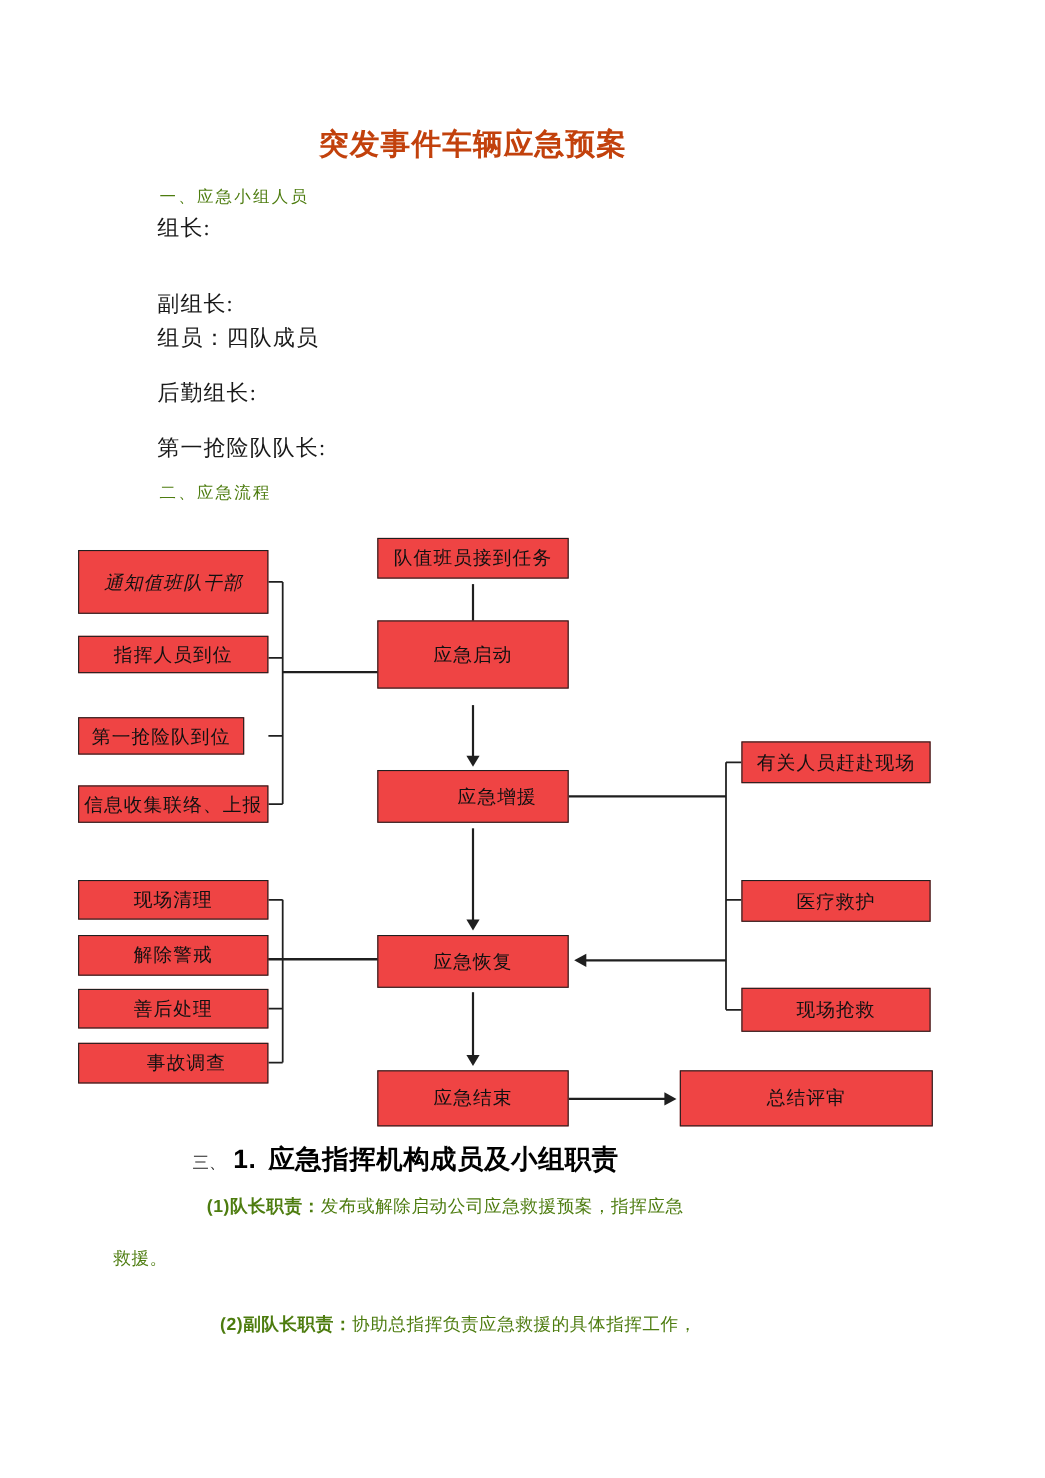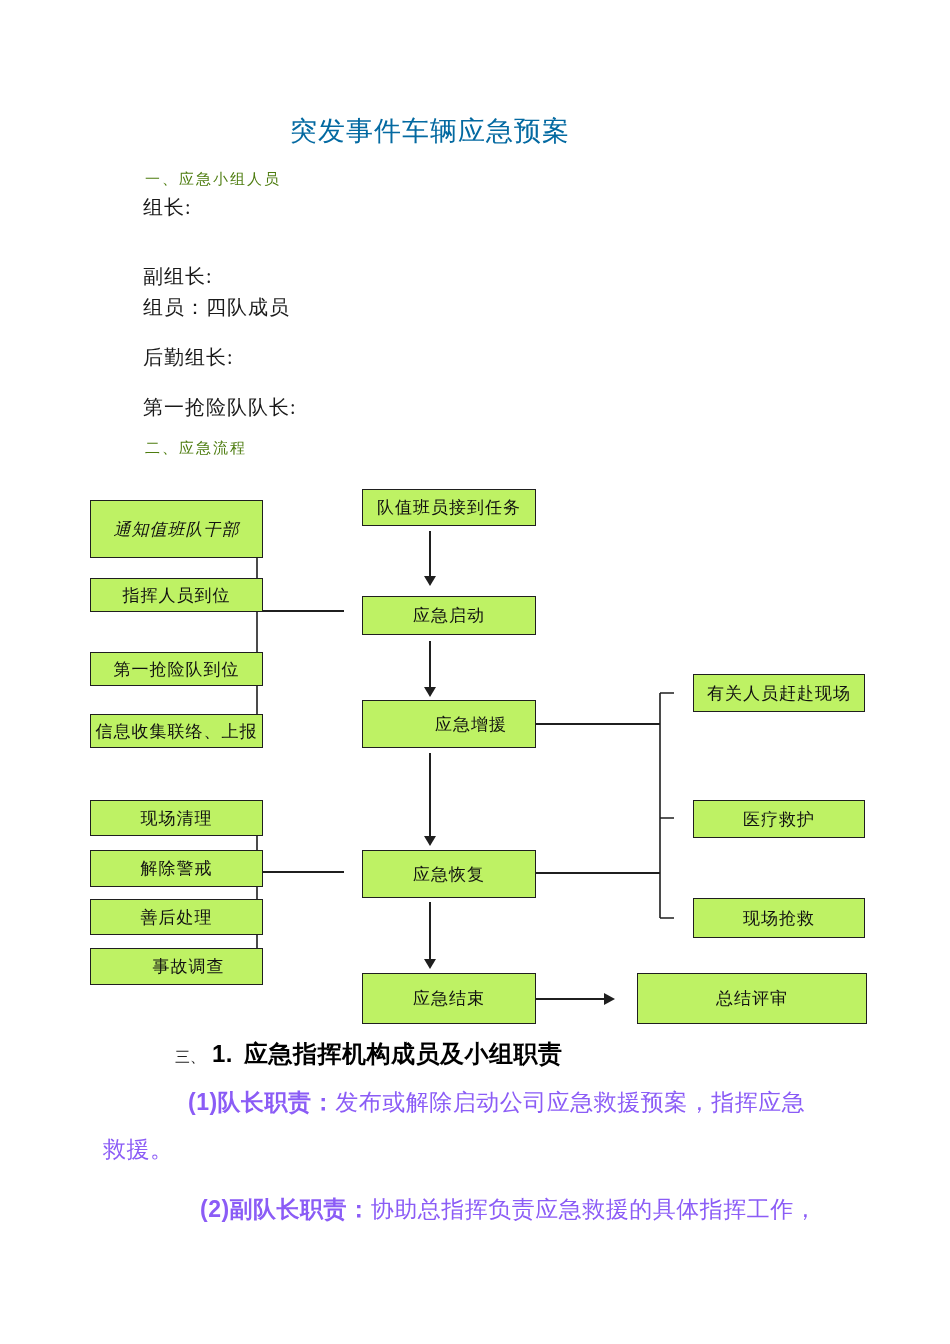--- a/index.html
+++ b/index.html
@@ -3,50 +3,50 @@
 <meta charset="utf-8">
 <style>
   html,body { margin:0; padding:0; background:#ffffff; }
   .page {
     position:relative; width:950px; height:1344px;
     background:#ffffff; overflow:hidden;
     font-family:"Liberation Serif", serif; color:#111111;
   }
   .doc-title {
     position:absolute; left:290px; top:113px; margin:0;
-    font-size:27px; font-weight:normal; letter-spacing:1px;
-    color:#0369a1; font-family:"Liberation Serif", serif;
+    font-size:27px; font-weight:bold; letter-spacing:1px;
+    color:#c2410c; font-family:"Liberation Serif", serif;
   }
   .sec-label {
     position:absolute; font-size:15px; color:#4d7c0f; letter-spacing:2px;
   }
   .member-line {
     position:absolute; left:143px; font-size:20px; color:#1a1a1a; letter-spacing:1px;
   }
   .flowchart { position:absolute; left:0; top:0; width:950px; height:1344px; }
   .connectors { position:absolute; left:0; top:0; }
   .fbox {
     position:absolute; box-sizing:border-box;
-    border:1.5px solid #1f1f1f; background:#bef264;
+    border:1.5px solid #1f1f1f; background:#ef4444;
     display:flex; align-items:center; justify-content:center;
     font-size:17px; letter-spacing:1px; color:#111111;
-    font-family:"Liberation Serif", serif; white-space:nowrap;margin-left:19px;
+    font-family:"Liberation Serif", serif; white-space:nowrap;
   }
   .sec3-heading {
     position:absolute; left:175px; top:1038px;
     display:flex; align-items:baseline; gap:7px; white-space:nowrap;
   }
   .sec3-prefix { font-size:15px; color:#222222; font-family:"Liberation Serif", serif; }
   .sec3-number, .sec3-title {
     font-size:24px; font-weight:bold; color:#000000;
     font-family:"Liberation Sans", sans-serif; letter-spacing:0.5px;
   }
   .sec3-number { margin-right:4px; }
   .para {
-    position:absolute; font-size:23px; color:#8b5cf6; white-space:nowrap;
+    position:absolute; font-size:16px; color:#4d7c0f; white-space:nowrap;
     font-family:"Liberation Sans", sans-serif; letter-spacing:0.5px;
   }
   .para b { font-weight:bold; }
 </style>
 </head>
 <body>
 
 <div class="page">
 
   <h1 class="doc-title">突发事件车辆应急预案</h1>
@@ -97,24 +97,24 @@
 
     <div class="fbox" style="left:343px; top:489px; width:174px; height:37px;">
         <span>队值班员接到任务</span>
       </div>
     <div class="fbox" style="left:71px; top:500px; width:173px; height:58px;font-style:italic;">
         <span>通知值班队干部</span>
       </div>
     <div class="fbox" style="left:71px; top:578px; width:173px; height:34px;">
         <span>指挥人员到位</span>
       </div>
-    <div class="fbox" style="left:343px; top:596px; width:174px; height:39px;">
+    <div class="fbox" style="left:343px; top:564px; width:174px; height:62px;">
         <span>应急启动</span>
       </div>
-    <div class="fbox" style="left:71px; top:652px; width:173px; height:34px;">
+    <div class="fbox" style="left:71px; top:652px; width:151px; height:34px;">
         <span>第一抢险队到位</span>
       </div>
     <div class="fbox" style="left:71px; top:714px; width:173px; height:34px;">
         <span>信息收集联络、上报</span>
       </div>
     <div class="fbox" style="left:343px; top:700px; width:174px; height:48px;padding-left:44px;">
         <span>应急增援</span>
       </div>
     <div class="fbox" style="left:674px; top:674px; width:172px; height:38px;">
         <span>有关人员赶赴现场</span>

